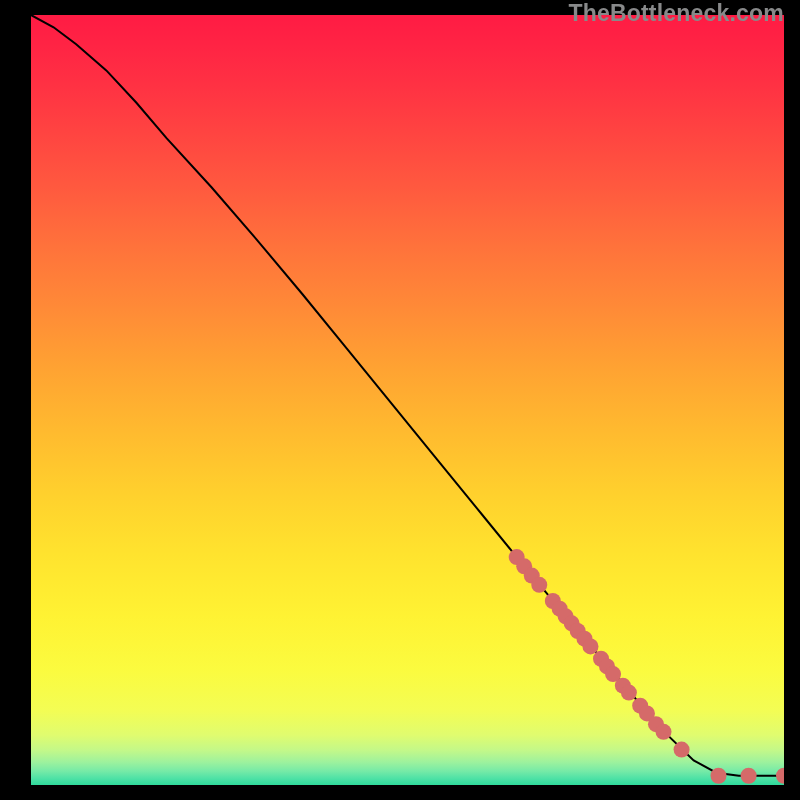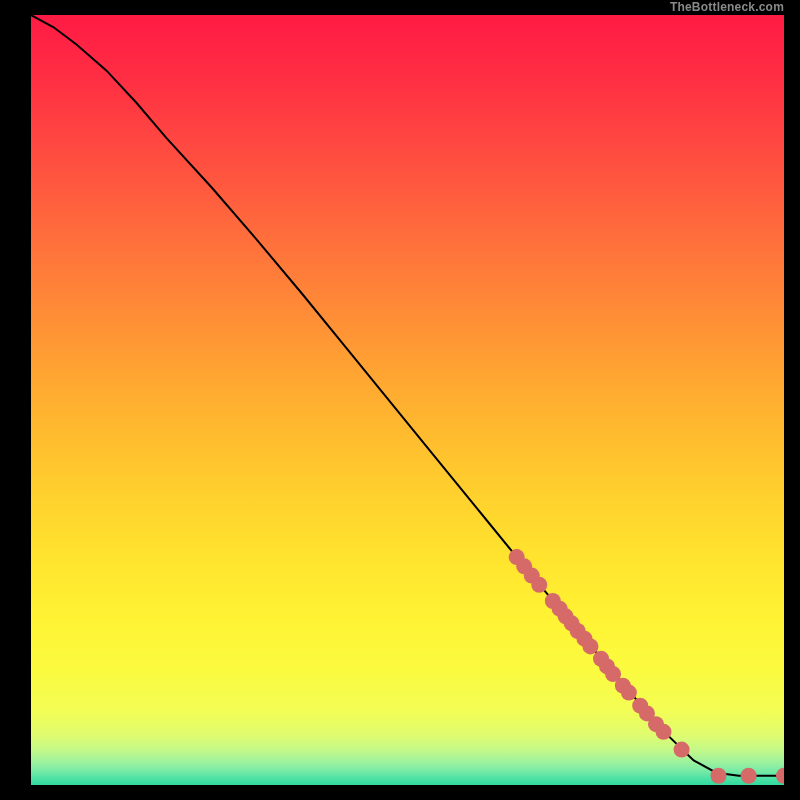--- a/index.html
+++ b/index.html
@@ -21,21 +21,21 @@
     left: 31px;
     top: 15px;
     width: 753px;
     height: 770px;
   }
   .watermark {
     position: absolute;
     top: 0px;
     right: 16px;
     font-family: Arial, Helvetica, sans-serif;
-    font-size: 12px;
+    font-size: 23px;
     font-weight: 600;
     color: #88898a;
     letter-spacing: 0.2px;
   }
   svg { display: block; }
 </style>
 </head>
 <body>
 
 <div class="stage">

